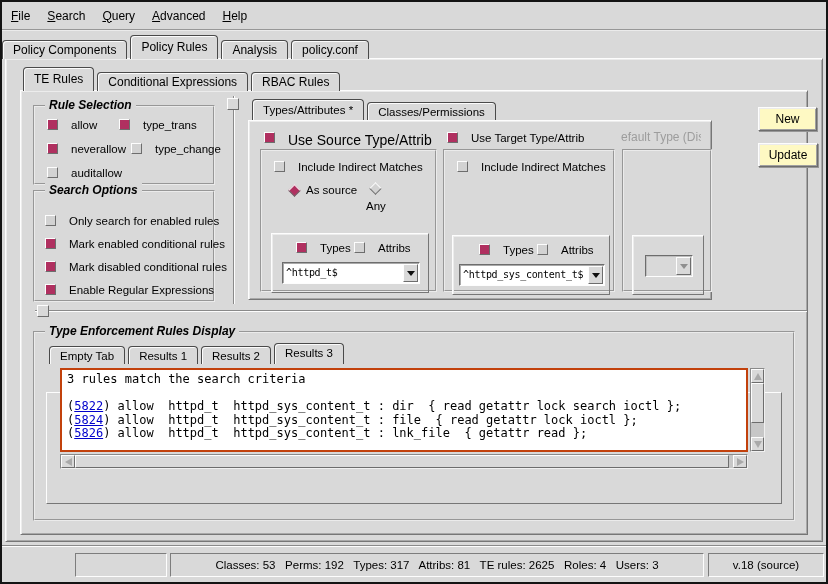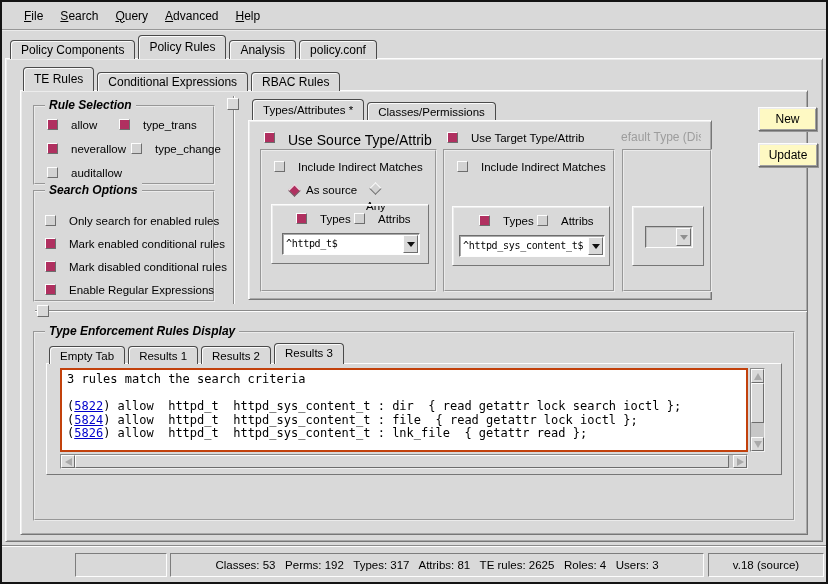--- a/index.html
+++ b/index.html
@@ -4,27 +4,27 @@
 <style>
   * { margin:0; padding:0; box-sizing:border-box; }
   html,body { background:#d9d9d9; }
   #window {
     position:relative; width:828px; height:584px;
     background:#d9d9d9; border:2px solid #141414;
     font-family:"Liberation Sans", sans-serif; color:#000; overflow:hidden;
     cursor:default;
   }
   
-  .raised  { border:1px solid; border-color:#fdfdfd #767676 #767676 #fdfdfd; }
+  .raised  { border:1px solid; border-color:#fdfdfd #767676 #767676 #fdfdfd;margin-top:29px; }
   .raised2 { border:1px solid; border-color:#fdfdfd #767676 #767676 #fdfdfd;
              box-shadow: inset 1px 1px 0 #ececec, inset -1px -1px 0 #a8a8a8; }
   .abs { position:absolute; }
   
   .menubar { position:absolute; top:0; left:0; width:100%; height:29px;
-    display:flex; align-items:center; gap:17px; padding-left:22px;
+    display:flex; align-items:center; gap:17px; padding-left:9px;
     border-bottom:2px groove #ebebeb; font-size:12px; }
   .menu-item { white-space:nowrap; }
   .mn { text-decoration:underline; }
   
   .tabrow { position:absolute; display:flex; align-items:flex-end; z-index:3; }
   .tab { position:relative; border:1px solid #4a4a4a; border-bottom:none;
     border-radius:4px 4px 0 0; box-shadow:inset 1px 1px 0 #fbfbfb;
     background:#d9d9d9; padding:0 10px; font-size:12px; height:19px;
     line-height:19px; white-space:nowrap; margin-right:3px; }
   .tab.active { height:24px; line-height:22px; z-index:4; }
@@ -107,21 +107,21 @@
 <div id="window">
 
   <div class="menubar">
     <div class="menu-item"><span class="mn">F</span><span>ile</span></div>
     <div class="menu-item"><span class="mn">S</span><span>earch</span></div>
     <div class="menu-item"><span class="mn">Q</span><span>uery</span></div>
     <div class="menu-item"><span class="mn">A</span><span>dvanced</span></div>
     <div class="menu-item"><span class="mn">H</span><span>elp</span></div>
   </div>
 
-  <div class="tabrow" style="left:8px; top:33px; height:24px;">
+  <div class="tabrow" style="left:0; top:33px; height:24px;">
     <div class="tab">Policy Components</div>
     <div class="tab active">Policy Rules</div>
     <div class="tab">Analysis</div>
     <div class="tab">policy.conf</div>
   </div>
 
   <div class="abs raised2" style="left:3px; top:56px; width:818px; height:484px;"></div>
 
   <div class="tabrow" style="left:21px; top:65px; height:24px;">
     <div class="tab active">TE Rules</div>

